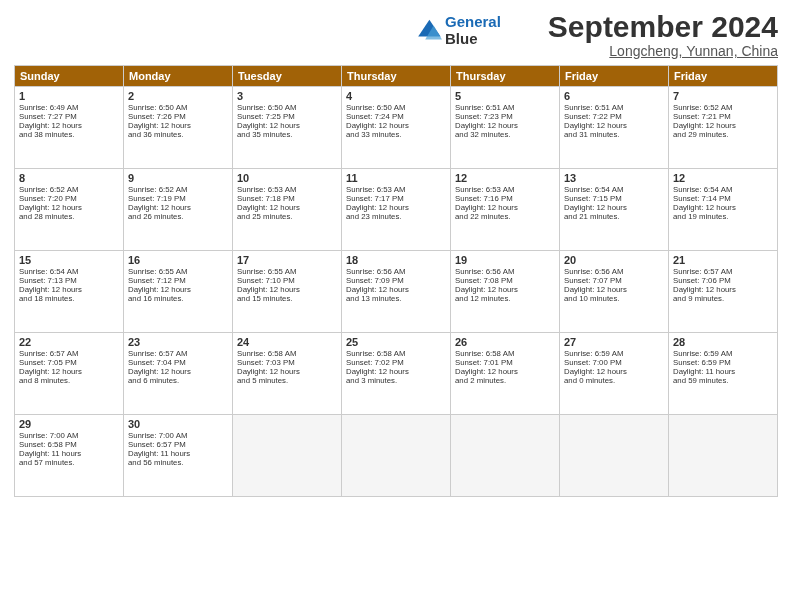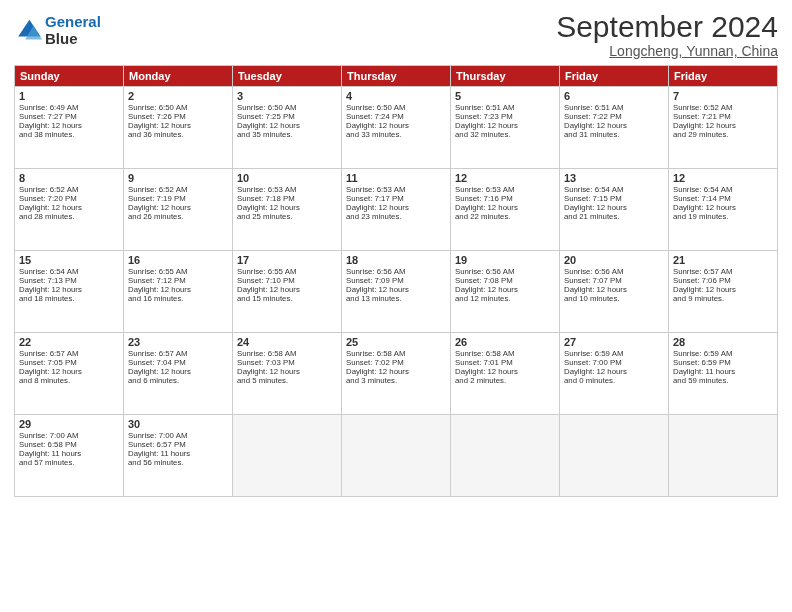--- a/index.html
+++ b/index.html
@@ -11,21 +11,21 @@
       overflow: hidden;
     }
     .page {
       width: 792px;
       height: 612px;
       padding: 10px 14px;
     }
     .header {
       display: flex;
       align-items: flex-start;
-      justify-content: space-between;
+      justify-content: flex-end;
       margin-bottom: 6px;
       gap: 47px;
     }
     .logo {
       display: flex;
       align-items: center;
       margin-top: 4px;
     }
     .logo-text {
       font-size: 15px;
@@ -39,36 +39,36 @@
     .logo-icon {
       width: 28px;
       height: 28px;
       margin-right: 3px;
     }
     .title-block {
       text-align: right;
     }
     .month-title {
       font-size: 30px;
-      font-weight: normal;
+      font-weight: bold;
       color: #333;
       line-height: 1.1;
     }
     .location {
       font-size: 14px;
       color: #555;
       text-decoration: underline;
     }
     .calendar {
       width: 100%;
       border-collapse: collapse;
       table-layout: fixed;
     }
     .calendar th {
-      background: #b91c1c;
+      background: #a16207;
       color: #fff;
       font-size: 11px;
       font-weight: bold;
       text-align: left;
       padding: 4px 5px;
       border: 1px solid #ccc;
     }
     .calendar td {
       vertical-align: top;
       border: 1px solid #ccc;

